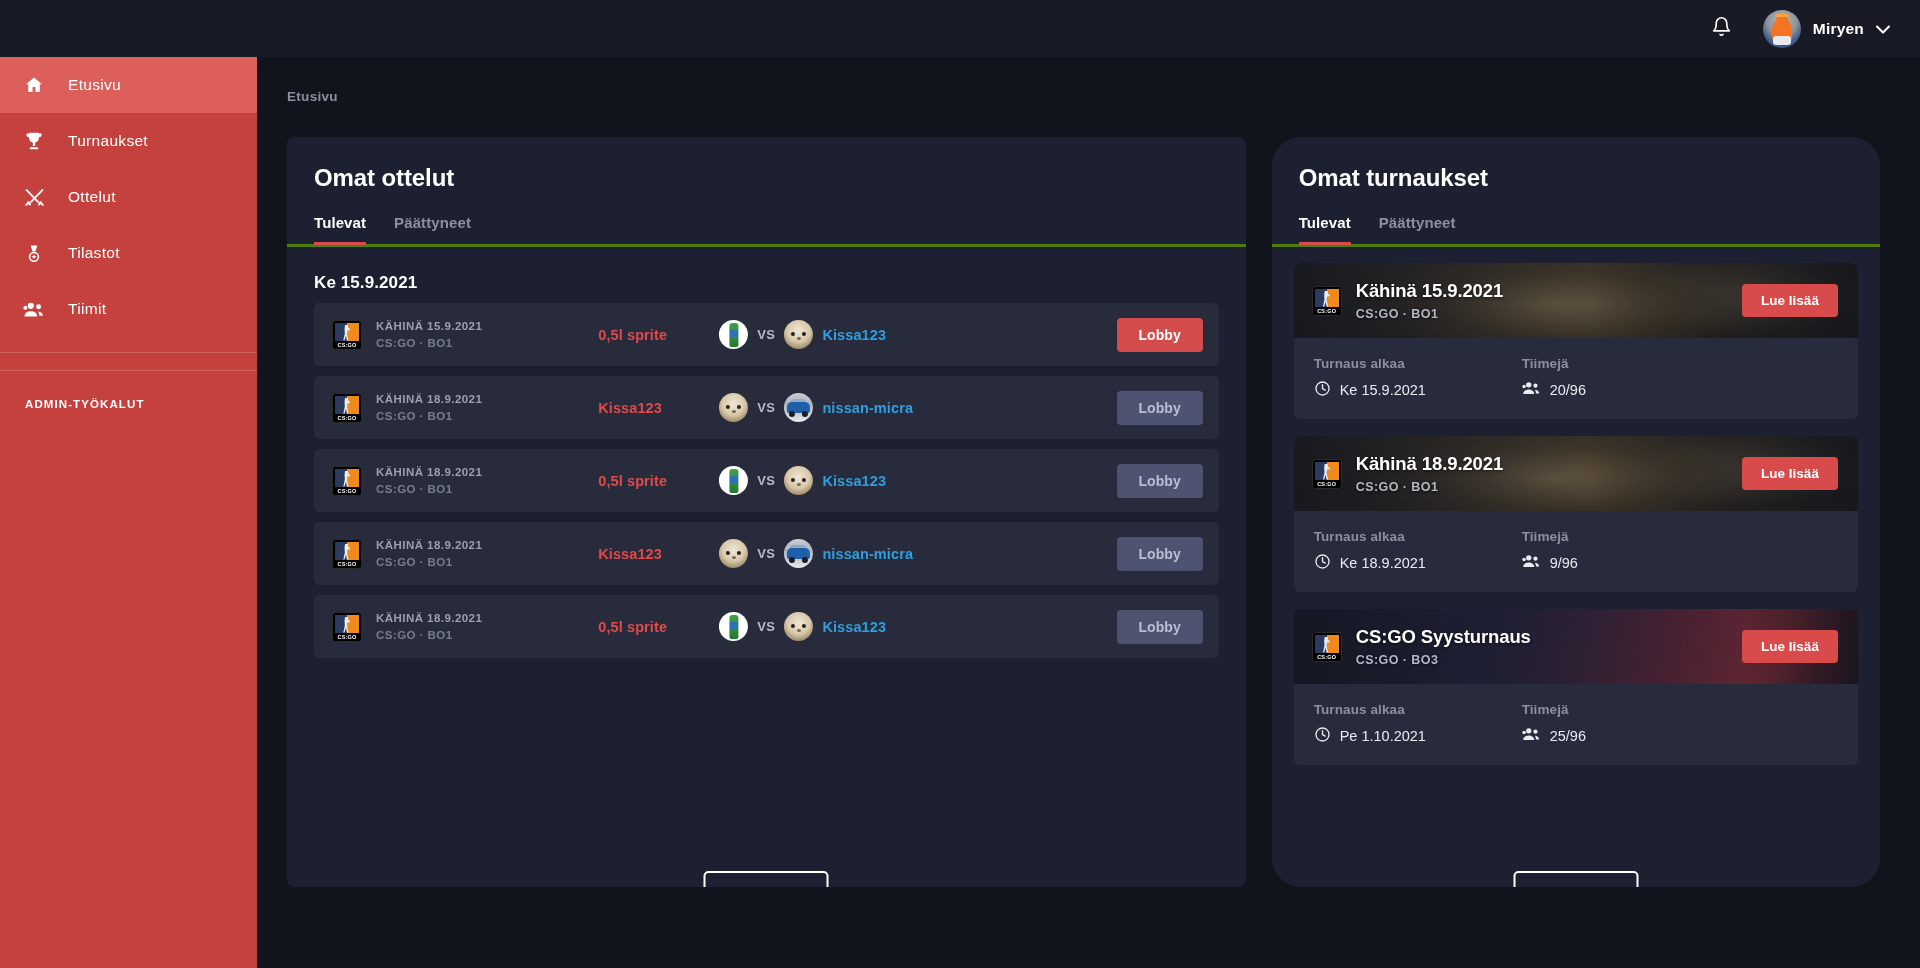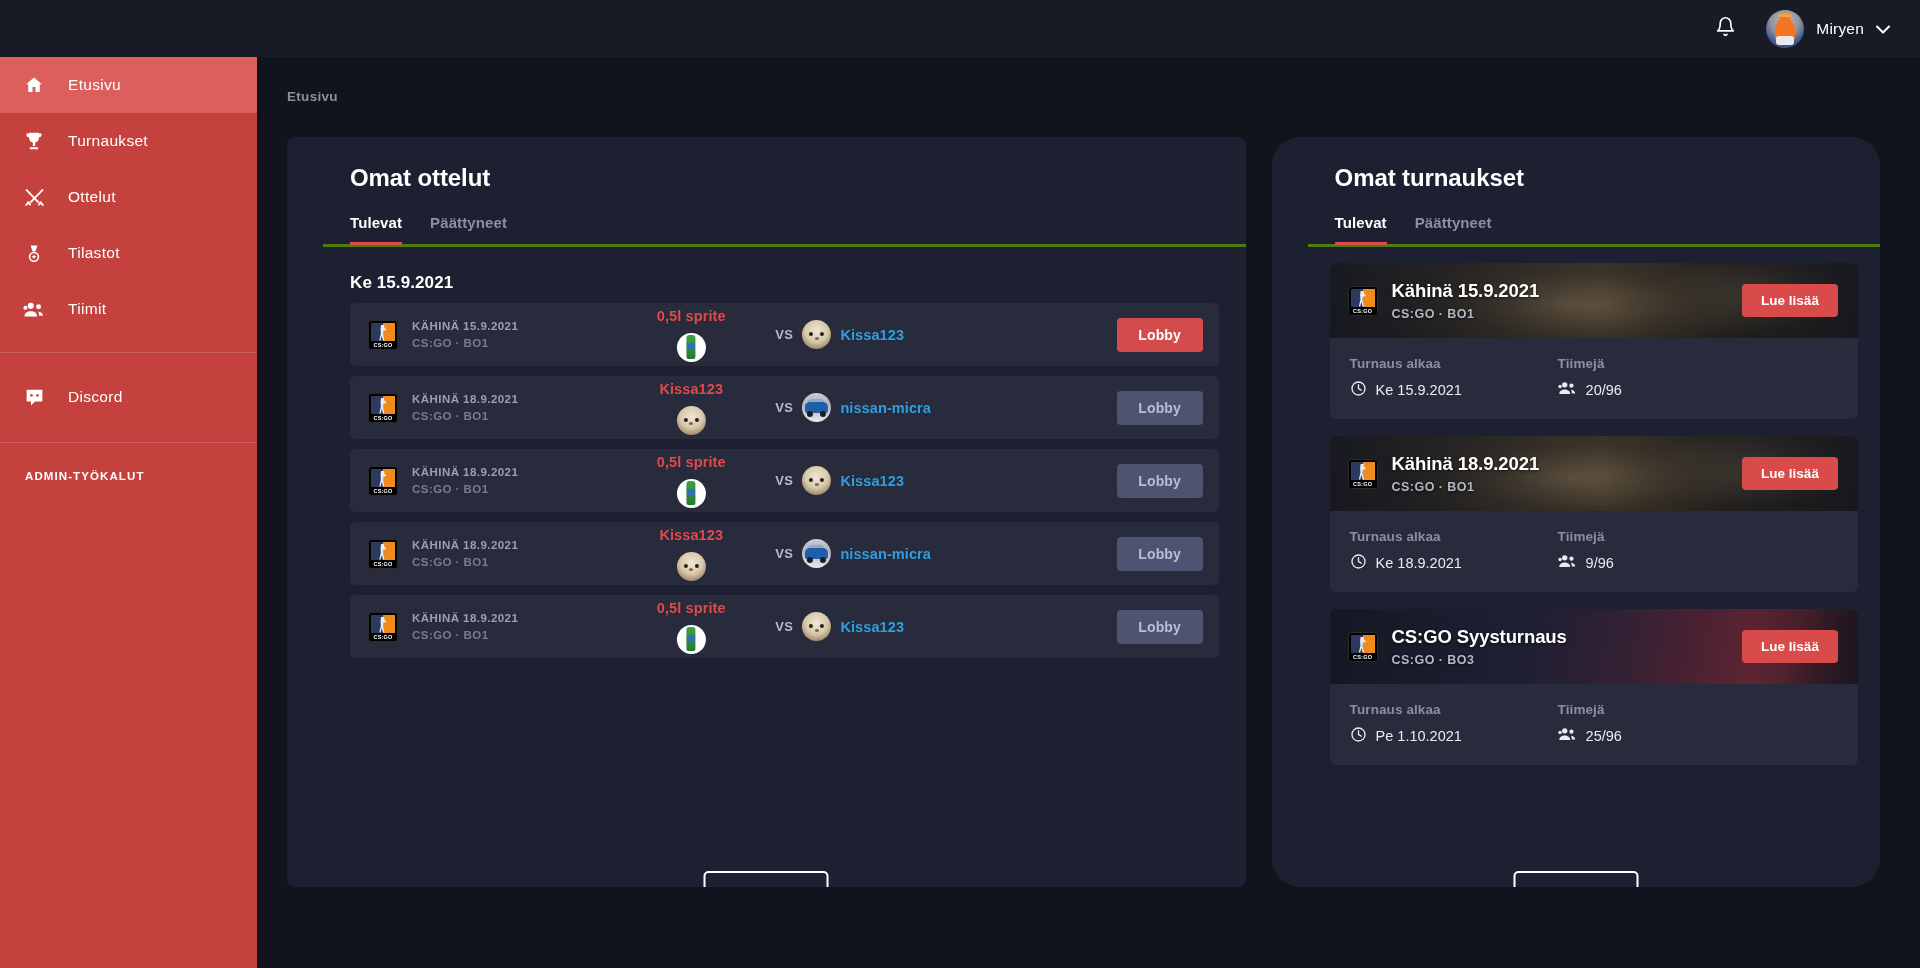--- a/index.html
+++ b/index.html
@@ -51,21 +51,21 @@
     width: 14px; height: 3px;
     background: #f9a03f; border-radius: 2px;
   }
   .avatar .ava-legs {
     position: absolute; left: 50%; bottom: 7%;
     transform: translateX(-50%);
     width: 18px; height: 9px;
     background: #e8e8ee; border-radius: 3px;
   }
   .username {
-    color: #ffffff; font-size: 15.5px; font-weight: 400; letter-spacing: .2px;
+    color: #ffffff; font-size: 15.5px; font-weight: 700; letter-spacing: .2px;
   }
 
   
   .sidebar {
     position: absolute; top: 57px; left: 0;
     width: 257px; height: 911px;
     background: #c4413d;
     z-index: 20;
   }
   .nav-item {
@@ -106,21 +106,21 @@
     color: #ffffff; font-size: 36px; font-weight: 700;
     letter-spacing: -.3px; margin-top: 11px;
   }
 
   .columns {
     display: flex; gap: 26px; margin-top: 33px;
     align-items: flex-start;
   }
   .card {
     background: #1d2030; border-radius: 8px;
-    overflow: hidden; position: relative; padding-left: 36px;
+    overflow: hidden; position: relative;
   }
   .card.matches { width: 966px; height: 750px; }
   .card.tours   { width: 613px; height: 750px; border-radius: 29px; }
 
   .card-title {
     color: #ffffff; font-size: 24px; font-weight: 700;
     padding: 27px 0 0 27px; letter-spacing: -.1px;
   }
   .tabs {
     display: flex; gap: 28px; padding: 0 0 0 27px;
@@ -166,21 +166,21 @@
     color: #9aa0b0; font-size: 11.5px; font-weight: 700; letter-spacing: .45px;
   }
   .match-sub {
     color: #777d90; font-size: 11.5px; font-weight: 700;
     letter-spacing: .45px; margin-top: 5px;
   }
   .versus {
     position: absolute; left: 50%; transform: translateX(-50%);
     display: flex; align-items: center; gap: 9px;
   }
-  .team-a { display:flex; align-items:center; gap:9px; justify-content:space-between; width:150px;flex-direction:column; }
+  .team-a { display:flex; align-items:center; gap:9px; justify-content:space-between; width:150px; }
   .team-b { display:flex; align-items:center; gap:9px; width:150px; }
   .tname { font-size: 14.5px; font-weight: 700; white-space: nowrap; letter-spacing:.1px; }
   .tname.red  { color: #e04a4a; }
   .tname.blue { color: #2f9fe0; }
   .vs-txt { color: #b6bbc8; font-size: 13px; font-weight: 700; letter-spacing:.4px; }
   .tava { width: 29px; height: 29px; border-radius: 50%; flex-shrink: 0; overflow: hidden; position: relative; }
   .tava.sprite { background: #ffffff; }
   .tava.sprite .bot {
     position:absolute; left:50%; top:10%; transform:translateX(-50%);
     width:9px; height:24px; background: linear-gradient(180deg,#3fa14a 0%,#2f8a3c 60%,#247a31 100%);
@@ -365,30 +365,20 @@
           <circle cx="2.6" cy="8" r="2.2"></circle>
         <path d="M1.6 17.5c0-3.6 3.1-5.6 6.9-5.6s6.9 2 6.9 5.6z"></path>
         <path d="M16.4 12.2c3 .25 5.3 2 5.3 4.6h-4.1c0-1.8-.45-3.4-1.2-4.6z"></path>
       </svg>
     </span>
     <span class="nav-label">Tiimit</span>
   </div>
 
   <div class="sb-divider"></div>
 
-  <div class="nav-item">
-    <span class="nav-icon">
-      <svg width="21" height="21" viewBox="0 0 24 24" fill="#ffffff">
-        <path d="M3 3h18v13.5h-8.3L8 21v-4.5H3z"></path>
-        <circle cx="8.6" cy="9.6" r="1.5" fill="#c4413d"></circle>
-        <circle cx="15.4" cy="9.6" r="1.5" fill="#c4413d"></circle>
-      </svg>
-    </span>
-    <span class="nav-label">Discord</span>
-  </div>
 
   <div class="sb-divider2"></div>
 
   <div class="admin-label">ADMIN-TYÖKALUT</div>
 </nav>
 
 <main class="main">
 
   <div class="breadcrumb">Etusivu</div>
 

